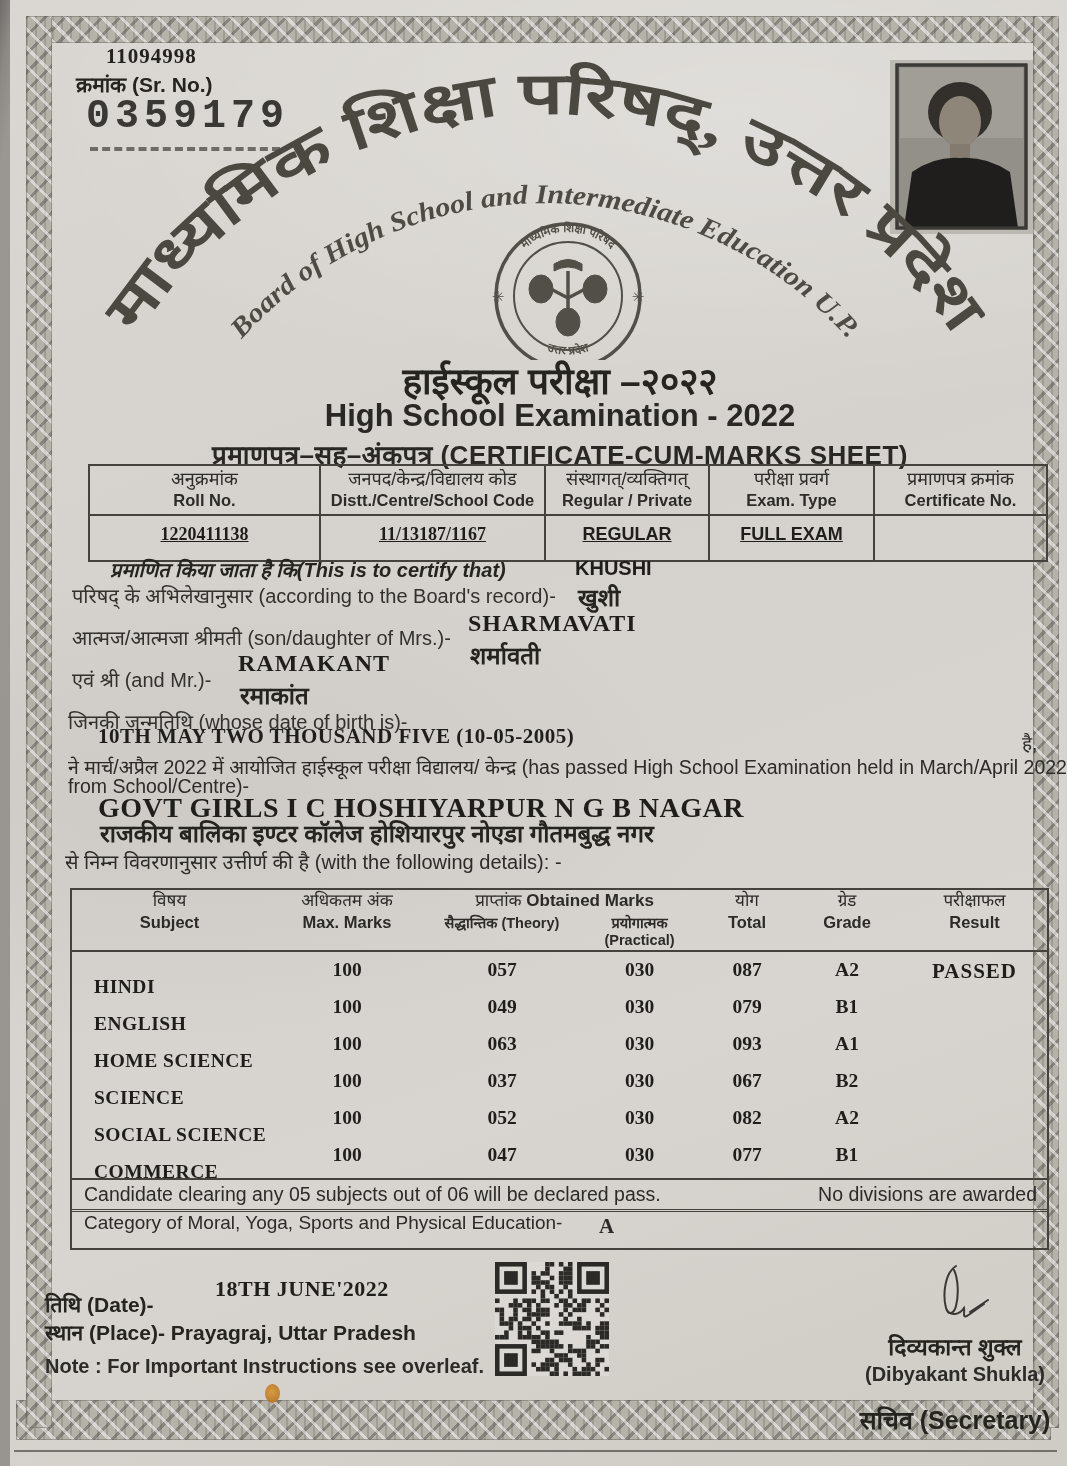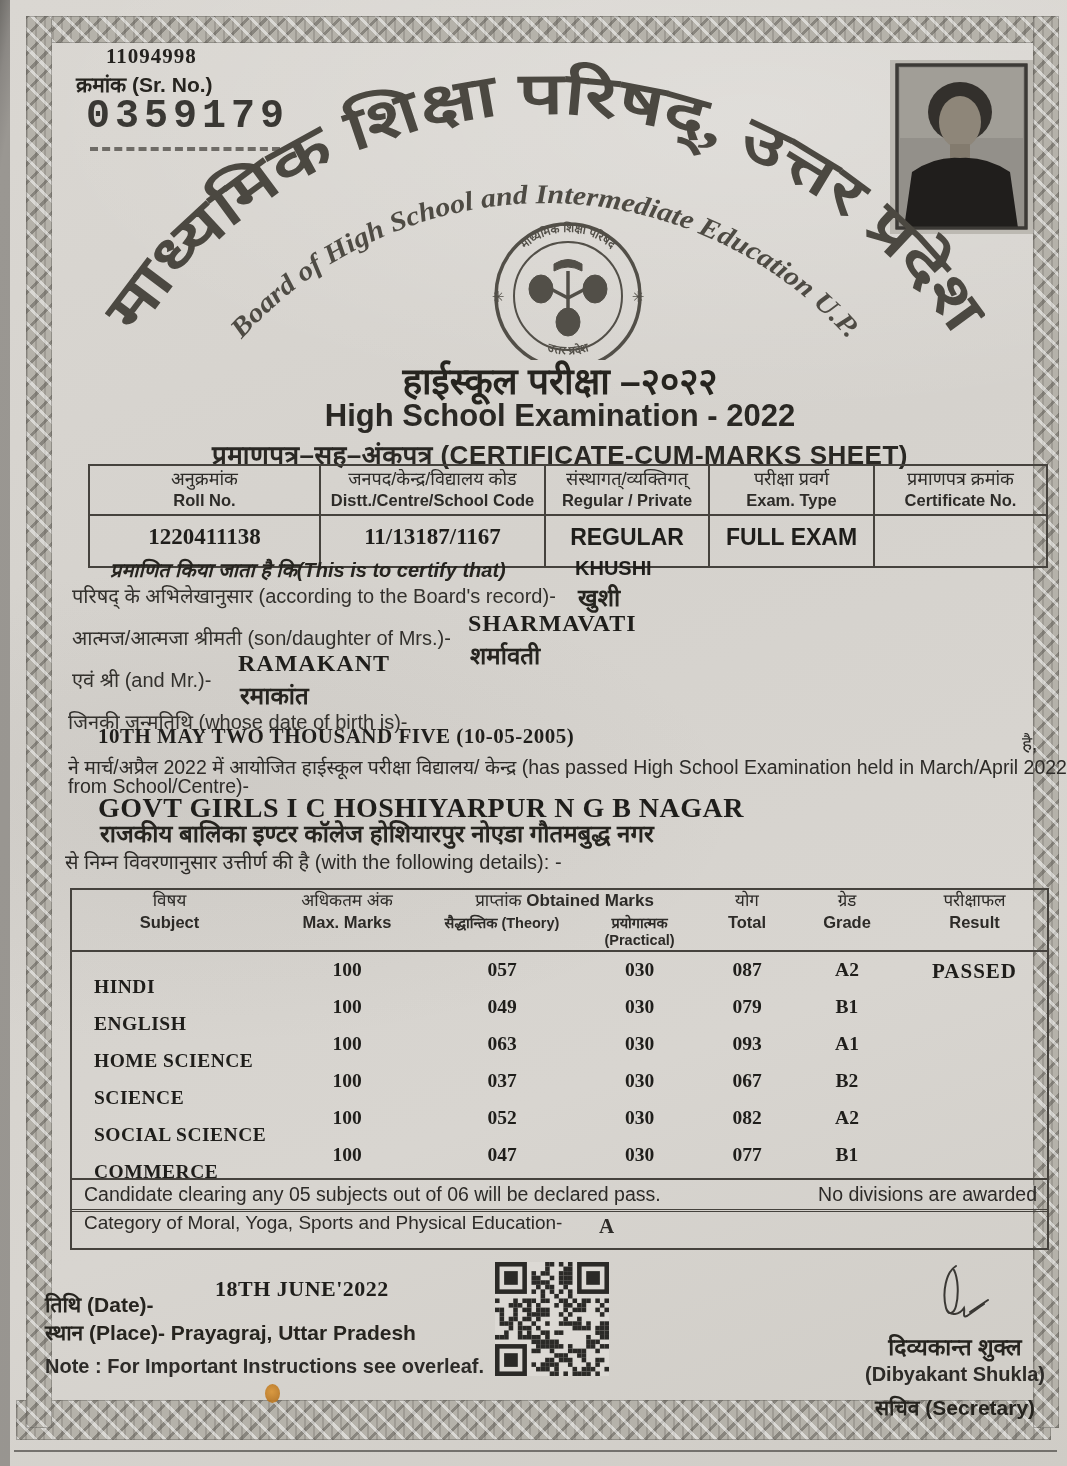--- a/index.html
+++ b/index.html
@@ -50,21 +50,21 @@
   .sheet-title{top:436px;font-size:26px;color:#2a2824;letter-spacing:.5px;}
 
   .info-table{
     left:78px;top:464px;width:956px;border:2px solid #45423d;
     display:grid;grid-template-columns:231px 225px 164px 165px 171px;
   }
   .info-h{border-right:2px solid #45423d;border-bottom:2px solid #45423d;text-align:center;padding:3px 2px 4px;}
   .info-h:nth-child(5){border-right:none;}
   .info-h .hi{display:block;font-size:18px;line-height:21px;}
   .info-h .en{display:block;font-size:16.5px;line-height:20px;font-weight:bold;}
-  .info-v{border-right:2px solid #45423d;text-align:center;font-weight:bold;font-size:23px;padding:8px 2px 15px;color:#1f1e1b;}
+  .info-v{border-right:2px solid #45423d;text-align:center;font-weight:bold;font-size:18px;padding:8px 2px 15px;color:#1f1e1b;text-decoration:underline;}
   .info-v:nth-child(10){border-right:none;}
 
   .lbl{font-size:20px;color:#33312d;}
   .hi-b{font-weight:bold;color:#26241f;}
 
   .marks-table{left:60px;top:888px;width:975px;height:358px;border:2px solid #45423d;}
   .mh{position:absolute;left:0;right:0;top:0;height:60px;border-bottom:2px solid #45423d;
       display:grid;grid-template-columns:195px 160px 150px 125px 90px 110px 145px;}
   .mh .cell{text-align:center;padding-top:0;}
   .mh .hi{display:block;font-size:17px;line-height:22px;}
@@ -79,21 +79,21 @@
           display:flex;justify-content:space-between;padding:3px 10px 0 12px;font-size:19.5px;}
   .tnote2{position:absolute;left:0;right:0;top:319px;bottom:0;border-top:3px double #45423d;padding:1px 12px 0;font-size:19px;line-height:20px;}
   .cat-a{position:absolute;left:515px;top:3px;font-weight:bold;font-size:21px;font-family:"Liberation Serif","DejaVu Serif",serif;}
 
   .qr{left:482px;top:1262px;}
   .stain{left:255px;top:1384px;width:15px;height:19px;background:radial-gradient(circle at 45% 40%, #d99332, #b9751f 70%);border-radius:50%;opacity:.9;}
 
   .sig-block{left:840px;top:1262px;width:210px;text-align:center;}
   .sig-hi{font-size:23px;margin-top:2px;}
   .sig-en{font-size:20px;margin-top:1px;}
-  .sig-title{font-size:21px;margin-top:7px;}
+  .sig-title{font-size:25px;margin-top:16px;}
 </style>
 </head>
 <body>
 
 <div class="paper">
 
   <div class="band band-top"></div>
   <div class="band band-bottom"></div>
   <div class="band band-left"></div>
   <div class="band band-right"></div>

